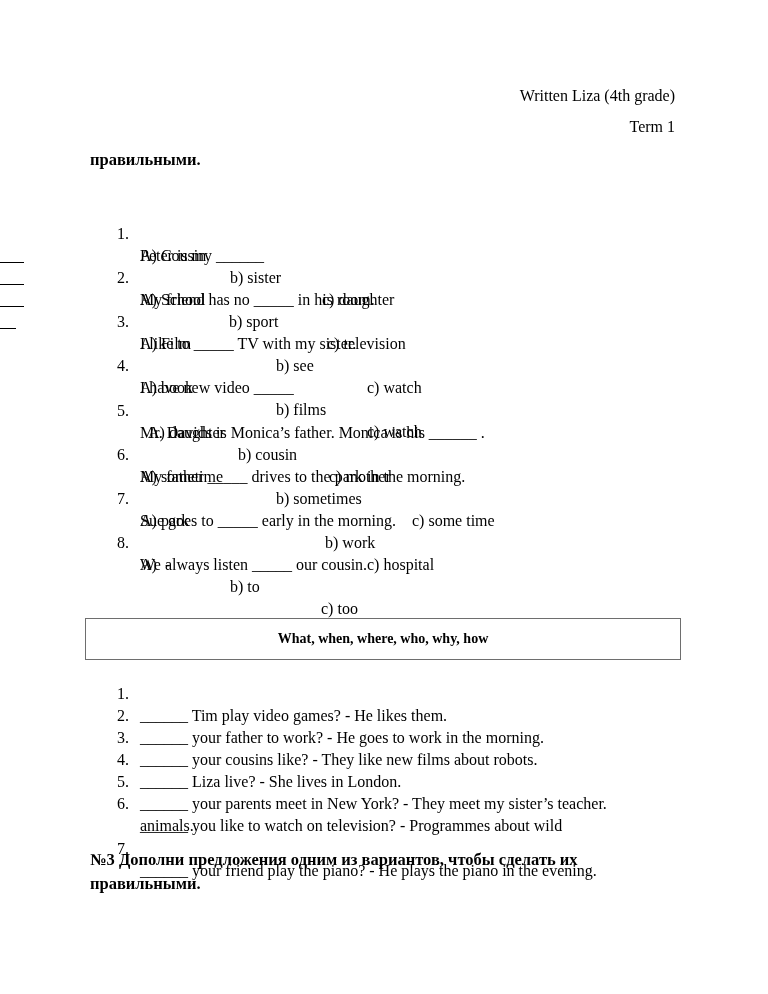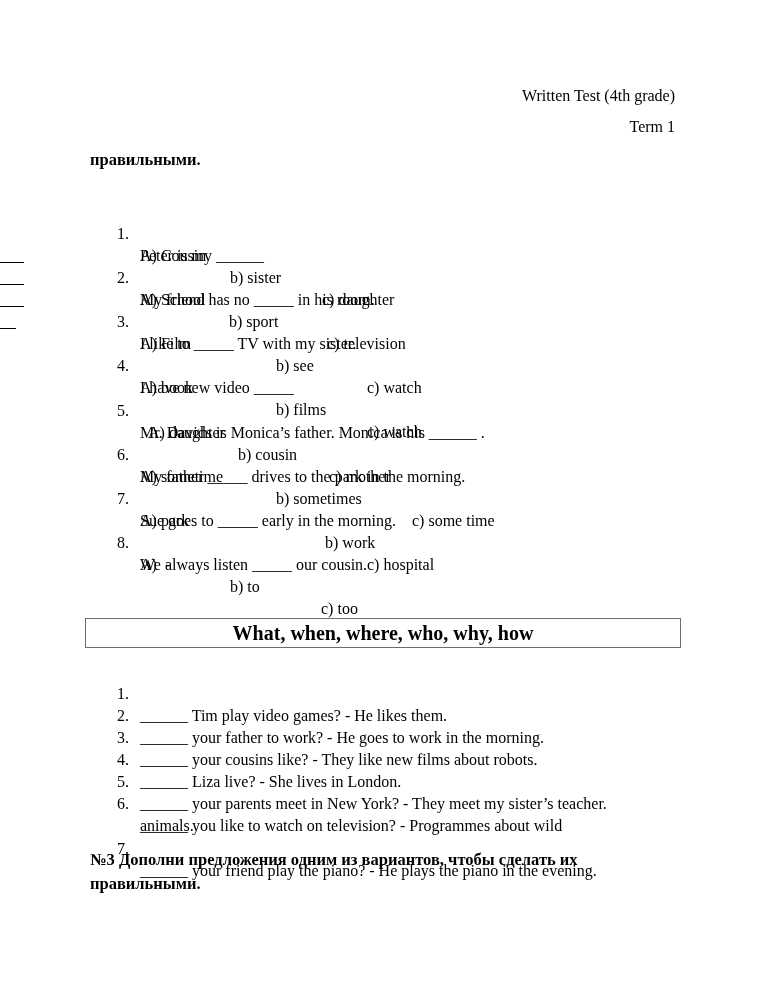--- a/index.html
+++ b/index.html
@@ -14,34 +14,34 @@
     .section-heading {
       position: absolute; left: 90px; width: 600px;
       font-weight: bold; font-size: 16.5px; line-height: 24px;
     }
     .list { position: absolute; left: 0; width: 700px; }
     .line { position: absolute; white-space: pre; line-height: 22px; }
     .num { position: absolute; left: 117px; }
     .text { position: absolute; left: 140px; }
     .opt { position: absolute; }
     .box {
-      position: absolute; left: 85px; top: 618px; width: 596px; height: 30px;
+      position: absolute; left: 85px; top: 618px; width: 596px; height: 42px;
       border: 1.5px solid #6e6e6e; box-sizing: border-box;
       display: flex; align-items: center; justify-content: center;
-      font-weight: bold; font-size: 20px;
+      font-weight: bold; font-size: 14px;
     }
     .q2 .num { left: 117px; }
     .q2 .text { left: 140px; }
   </style>
 </head>
 <body>
 
 <div class="page">
 
-  <div class="header-right h-title">Written Test (4th grade)</div>
+  <div class="header-right h-title">Written Liza (4th grade)</div>
   <div class="header-right h-term">Term 1</div>
 
   <div class="section-heading" style="top:148px;">
     <div>правильными.</div>
   </div>
 
   <div class="list">
 
     <div class="line" style="top:201px;">
       <span class="num">1.</span>

